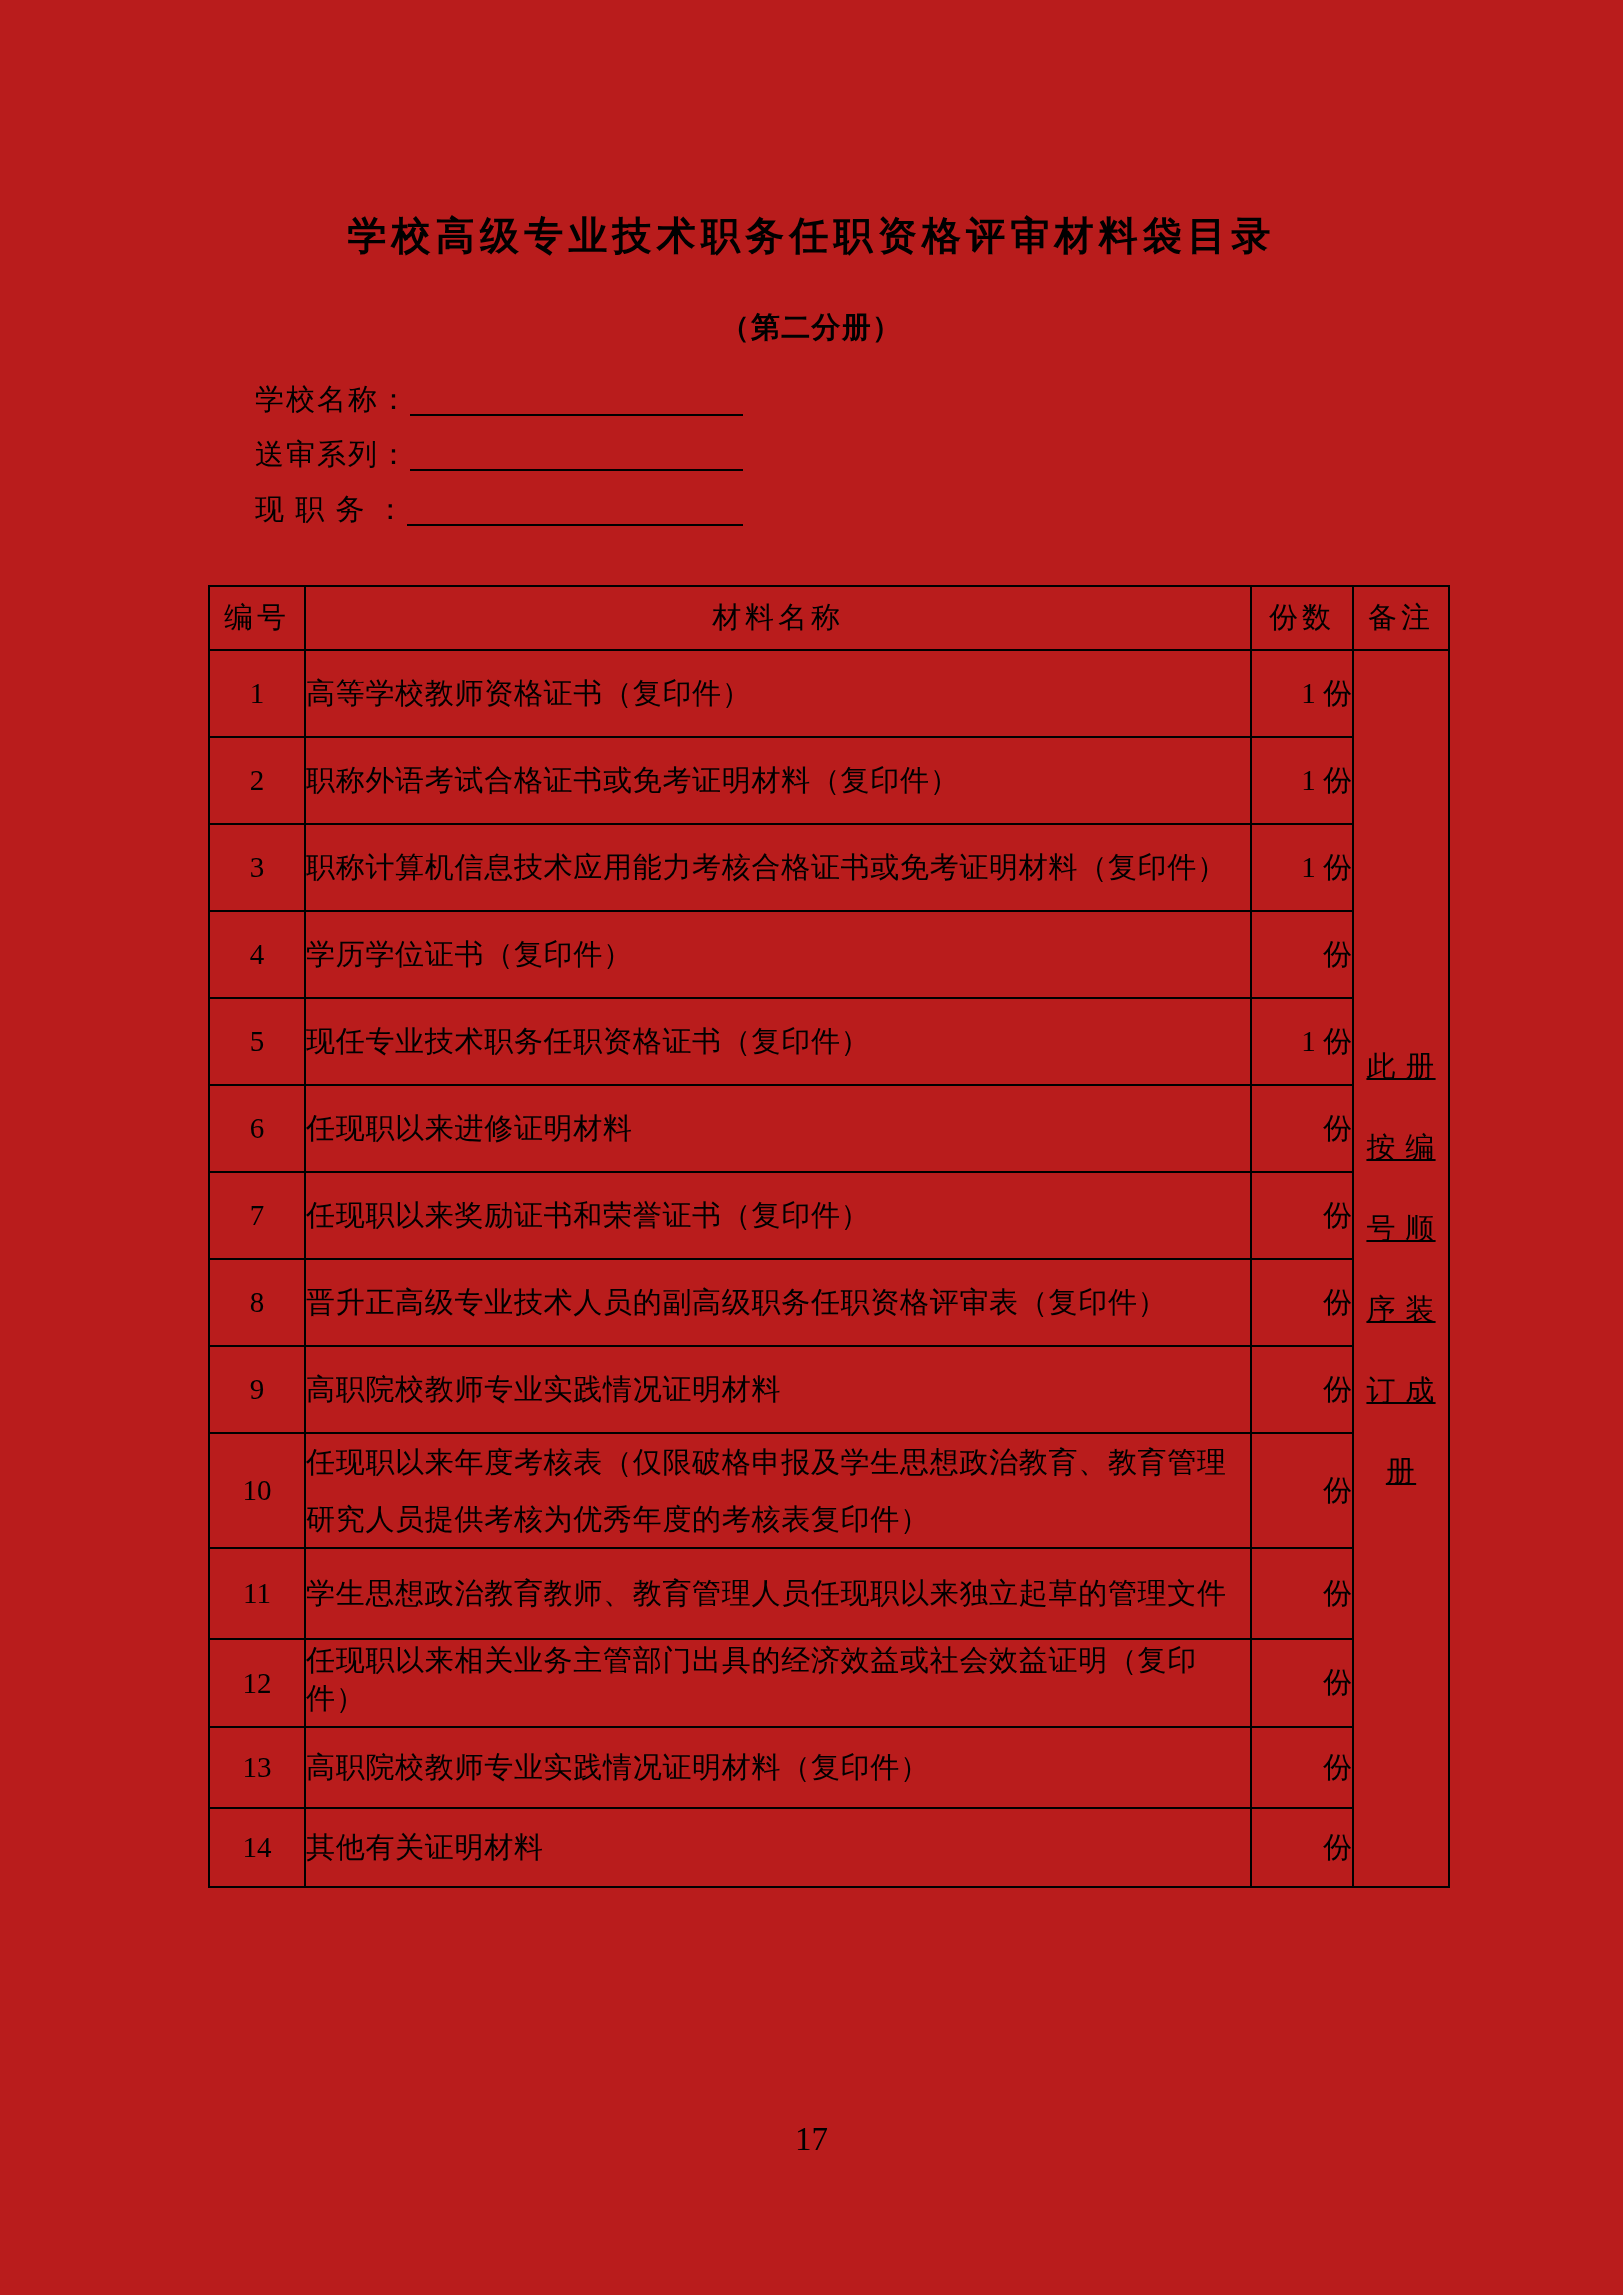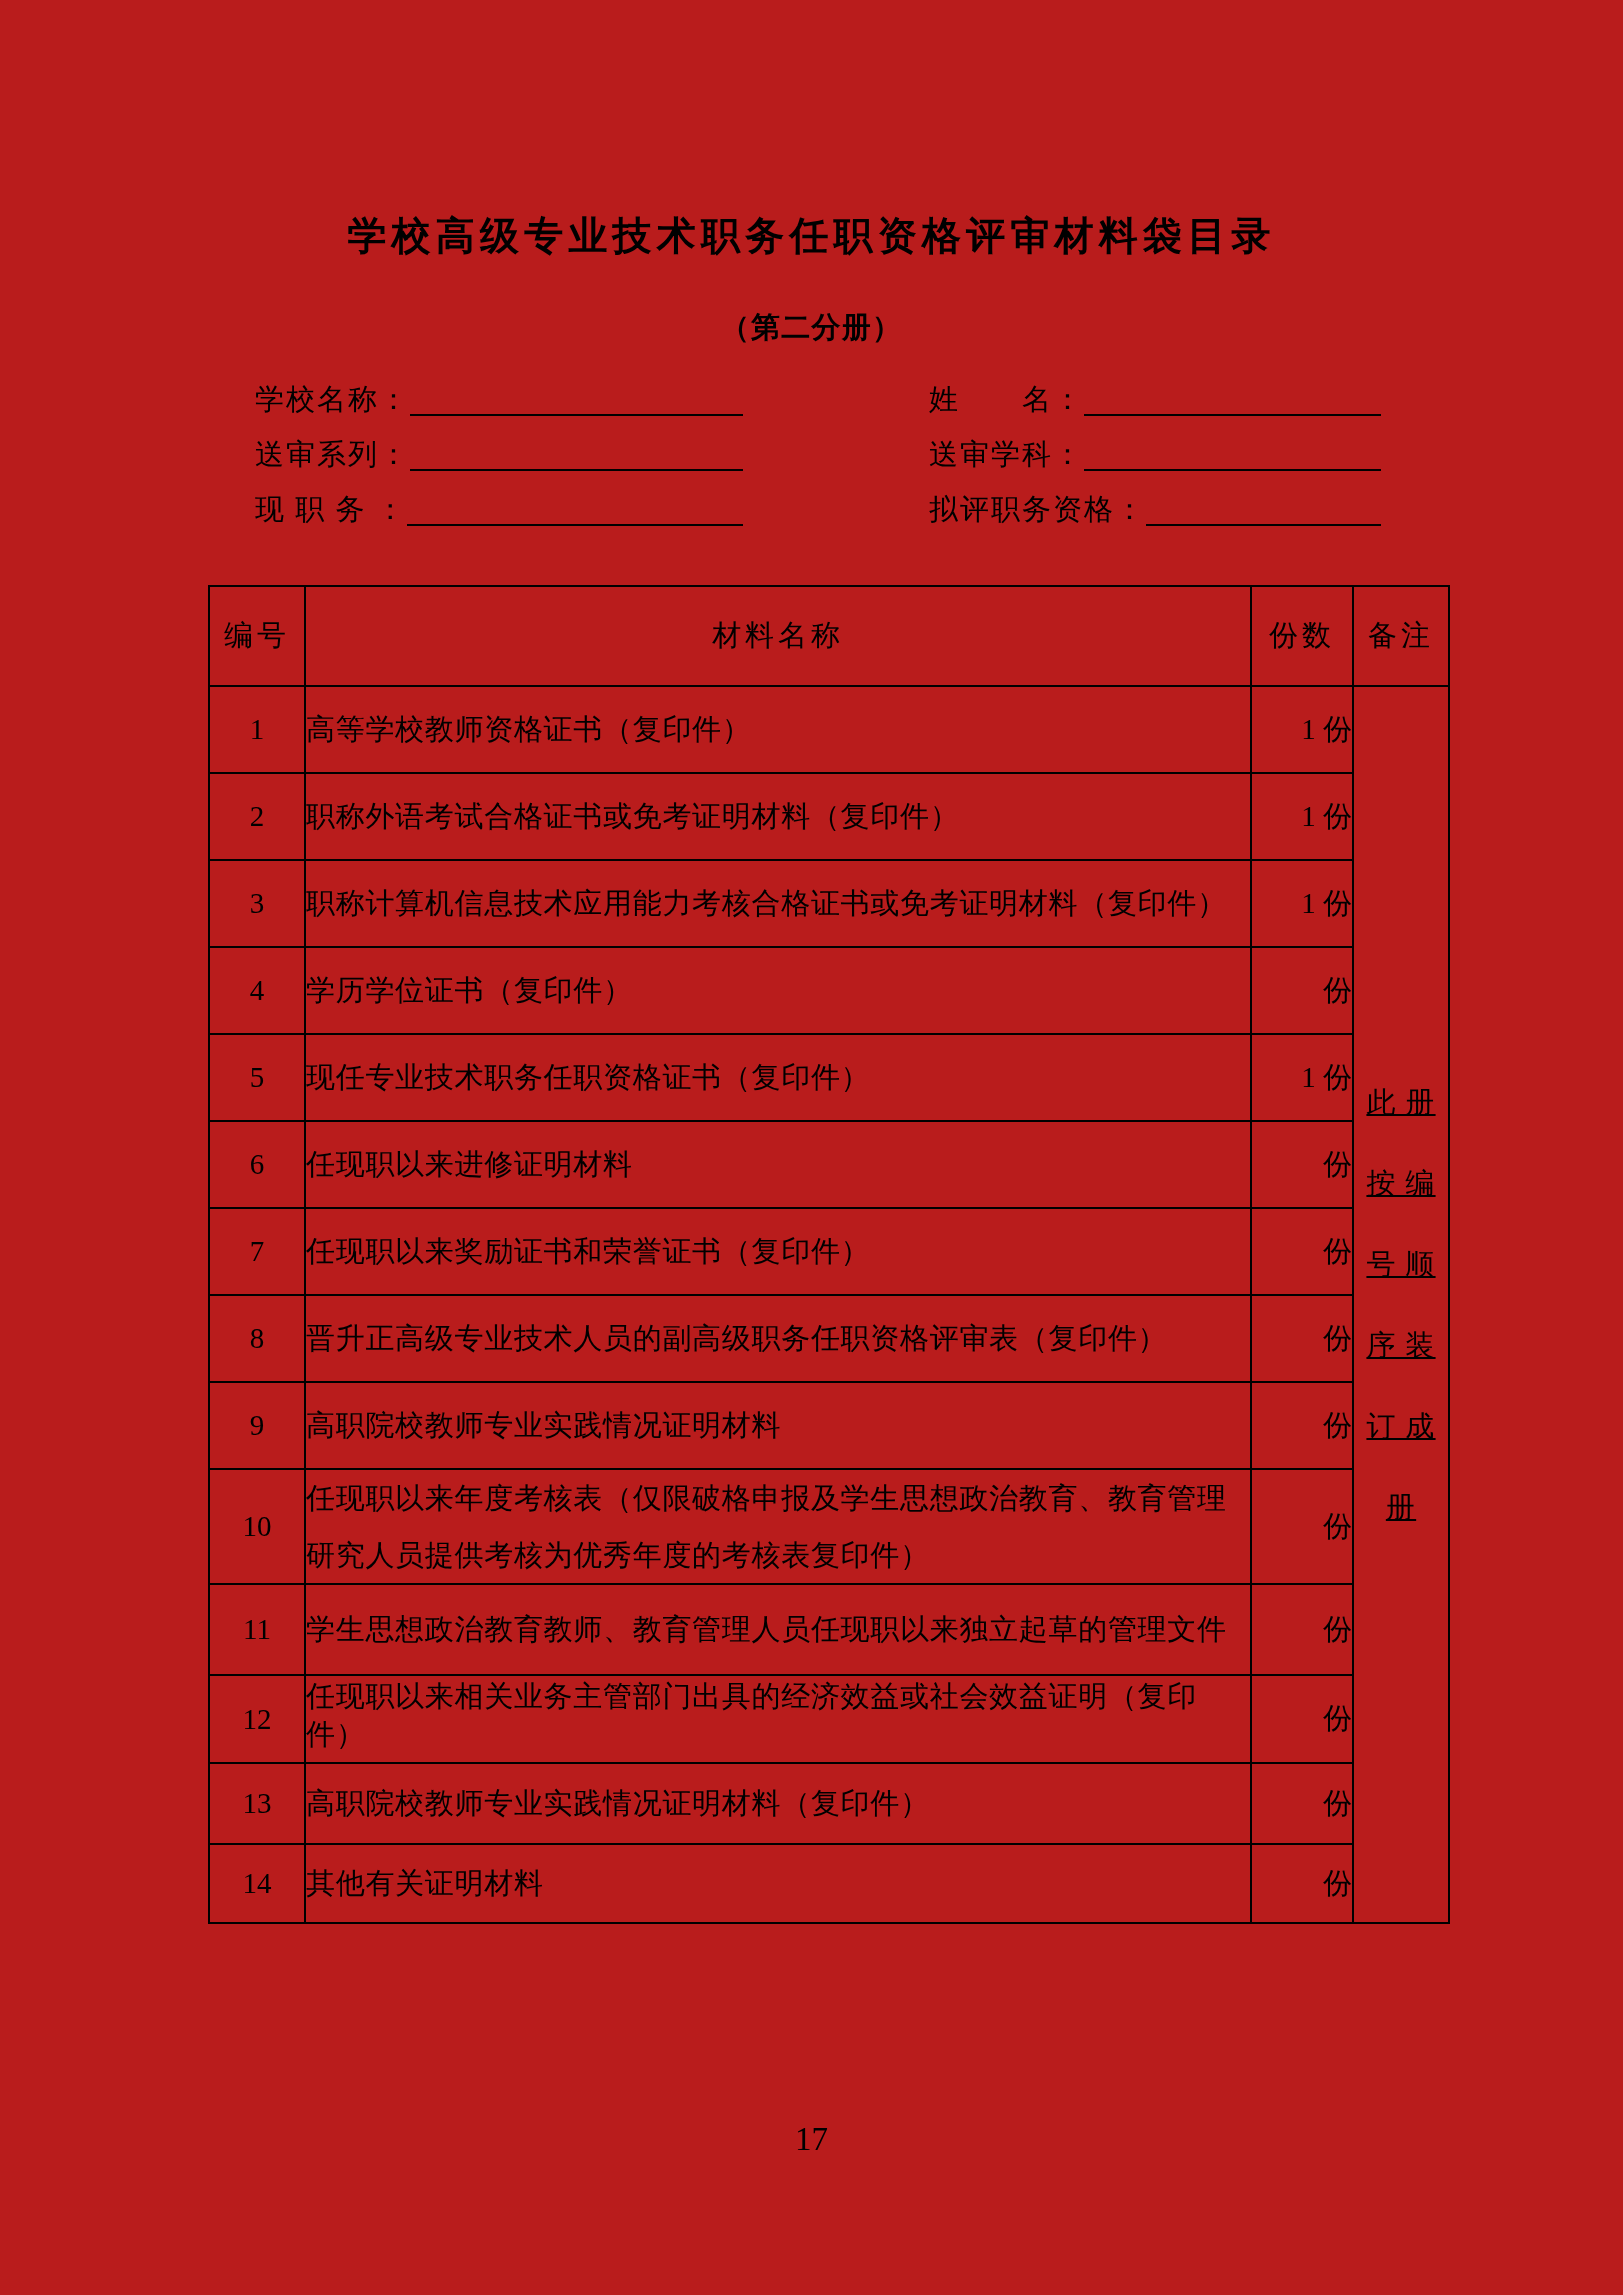--- a/index.html
+++ b/index.html
@@ -47,21 +47,21 @@
     border-collapse:collapse; table-layout:fixed;
     width:1240px;
     font-size:29px;
   }
   table.materials th, table.materials td {
     border:2px solid #000;
     border-top-width:2.6px; border-bottom-width:2.6px;
     padding:0;
     font-weight:normal;
   }
-  thead tr { height:100px; }
+  thead tr { height:64px; }
   th { text-align:center; letter-spacing:3.9px; }
   tbody tr { height:87px; }
   tbody tr:nth-child(10) { height:115px; }
   tbody tr:nth-child(11) { height:91px; }
   tbody tr:nth-child(12) { height:88px; }
   tbody tr:nth-child(13) { height:81px; }
   tbody tr:nth-child(14) { height:79px; }
   td.no { text-align:center; }
   td.name {
     text-align:left;
@@ -96,34 +96,20 @@
       <div class="field">
         <span class="field-label">学校名称：</span>
         <span class="field-line"></span>
       </div>
       <div class="field">
         <span class="field-label">送审系列：</span>
         <span class="field-line"></span>
       </div>
       <div class="field">
         <span class="field-label">现 职 务 ：</span>
-        <span class="field-line"></span>
-      </div>
-    </div>
-  <div class="form-col right" id="form-right">
-      <div class="field">
-        <span class="field-label">姓　　名：</span>
-        <span class="field-line"></span>
-      </div>
-      <div class="field">
-        <span class="field-label">送审学科：</span>
-        <span class="field-line"></span>
-      </div>
-      <div class="field">
-        <span class="field-label">拟评职务资格：</span>
         <span class="field-line"></span>
       </div>
     </div>
 
   <div class="table-wrap">
     <table class="materials">
       <colgroup>
         <col style="width:96px">
         <col style="width:946px">
         <col style="width:102px">

